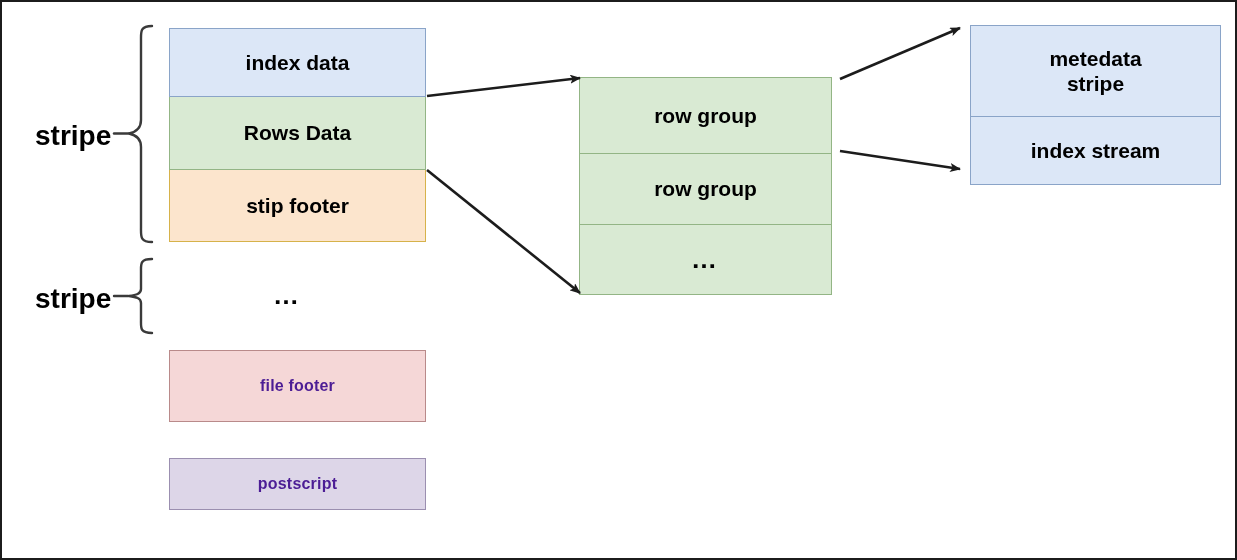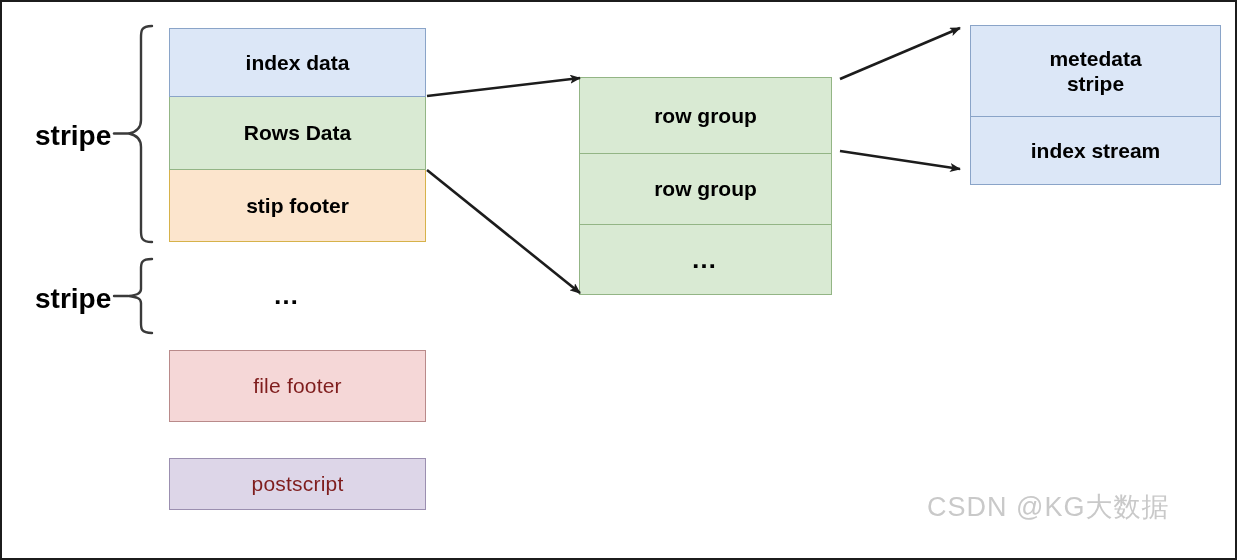--- a/index.html
+++ b/index.html
@@ -19,23 +19,23 @@
     border: 2px solid #1c1c1c;
     overflow: hidden;
   }
   .box {
     position: absolute;
     box-sizing: border-box;
     display: flex;
     align-items: center;
     justify-content: center;
     text-align: center;
-    color: #7f1d1d;
-    font-weight: normal;
-    font-size: 21px;
+    color: #4c1d95;
+    font-weight: bold;
+    font-size: 16px;
     line-height: 1.18;
     letter-spacing: 0.2px;
   }
   .blue-fill   { background: #dce7f7; border: 1px solid #8aa4c8; }
   .green-fill  { background: #d9ead3; border: 1px solid #93b585; }
   .orange-fill { background: #fce5cd; border: 1px solid #d6b24a; }
   .pink-fill   { background: #f5d7d7; border: 1px solid #b98a8a; }
   .purple-fill { background: #ddd6e8; border: 1px solid #9b8fb0; }
 
   
@@ -117,21 +117,20 @@
   </div>
 
   <div class="stack" style="left:968px; top:23px; width:251px; height:160px;">
     <div class="row blue-fill" style="height:92px; border:1px solid #8aa4c8; flex-direction:column;">
       <span>metedata</span>
       <span>stripe</span>
     </div>
     <div class="row blue-fill" style="height:68px; border:1px solid #8aa4c8; border-top:none;">index stream</div>
   </div>
 
-  <div class="watermark" style="left:925px; top:487px;">CSDN @KG大数据</div>
 
   <svg class="overlay" viewBox="0 0 1237 560">
     <defs>
       <marker id="arrowhead" markerWidth="11" markerHeight="9" refX="10" refY="4.5" orient="auto" markerUnits="userSpaceOnUse">
         <path d="M0,0 L11,4.5 L0,9 L2.6,4.5 Z" fill="#1c1c1c"></path>
       </marker>
     </defs>
 
     <g fill="none" stroke="#3a3a3a" stroke-width="2.4" stroke-linecap="round" stroke-linejoin="round">
       <path d="M150,24 C138,24 139,30 139,38

